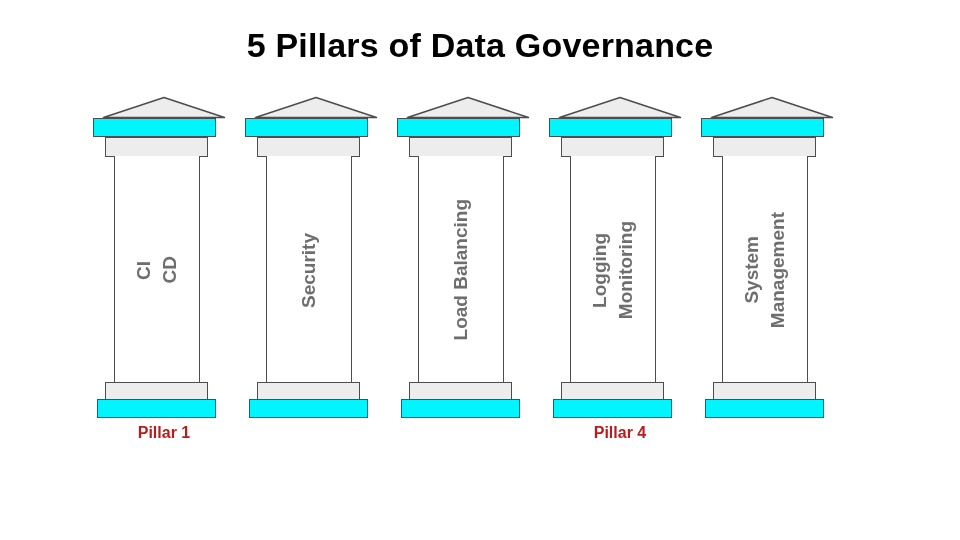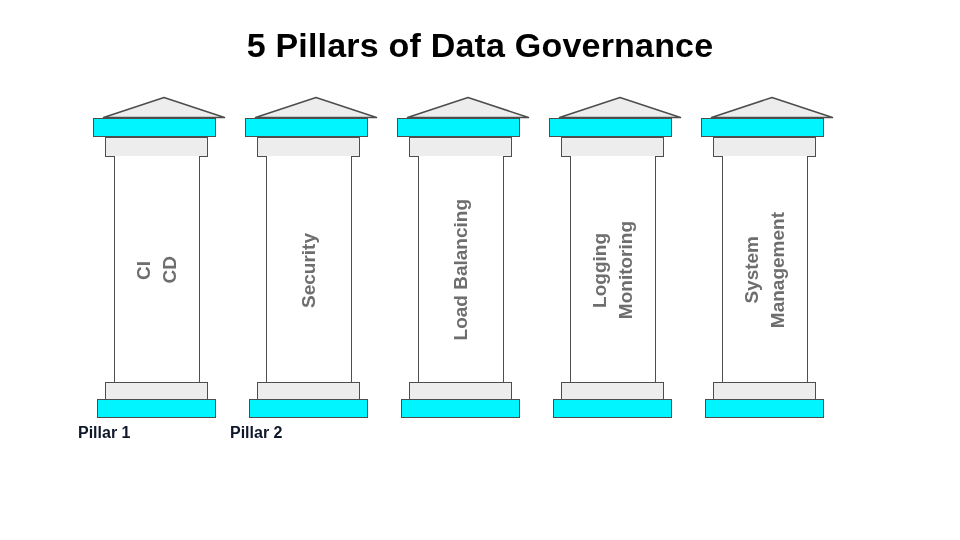--- a/index.html
+++ b/index.html
@@ -149,23 +149,24 @@
     border: 1.5px solid #4d4d4d;
     box-sizing: border-box;
   }
 
   
   .caption {
     position: absolute;
     left: -10px;
     top: 328px;
     width: 172px;
+    text-align: center;
     font-size: 16px;
     font-weight: bold;
-    color: #0f172a;
+    color: #b91c1c;
     white-space: nowrap;
   }
 </style>
 </head>
 <body>
 
 <div id="slide">
 
   <div id="title">5 Pillars of Data Governance</div>
 
@@ -196,21 +197,20 @@
         </svg>
       </div>
       <div class="abacus"></div>
       <div class="capital"></div>
       <div class="shaft"></div>
       <div class="shaft-text">
         <span class="shaft-line">Security</span>
       </div>
       <div class="base-block"></div>
       <div class="plinth"></div>
-      <div class="caption">Pillar 2</div>
     </div>
 
     <div class="pillar" style="left:392px;">
       <div class="pediment">
         <svg width="124" height="23" viewBox="0 0 124 23" xmlns="http://www.w3.org/2000/svg">
           <polygon points="62,1.5 122.5,21.5 1.5,21.5" fill="#ededed" stroke="#4d4d4d" stroke-width="1.5" stroke-linejoin="round"></polygon>
         </svg>
       </div>
       <div class="abacus"></div>
       <div class="capital"></div>
@@ -230,20 +230,21 @@
       </div>
       <div class="abacus"></div>
       <div class="capital"></div>
       <div class="shaft"></div>
       <div class="shaft-text">
         <span class="shaft-line">Logging</span>
         <span class="shaft-line">Monitoring</span>
       </div>
       <div class="base-block"></div>
       <div class="plinth"></div>
+      <div class="caption">Pillar 4</div>
     </div>
 
     <div class="pillar" style="left:696px;">
       <div class="pediment">
         <svg width="124" height="23" viewBox="0 0 124 23" xmlns="http://www.w3.org/2000/svg">
           <polygon points="62,1.5 122.5,21.5 1.5,21.5" fill="#ededed" stroke="#4d4d4d" stroke-width="1.5" stroke-linejoin="round"></polygon>
         </svg>
       </div>
       <div class="abacus"></div>
       <div class="capital"></div>

